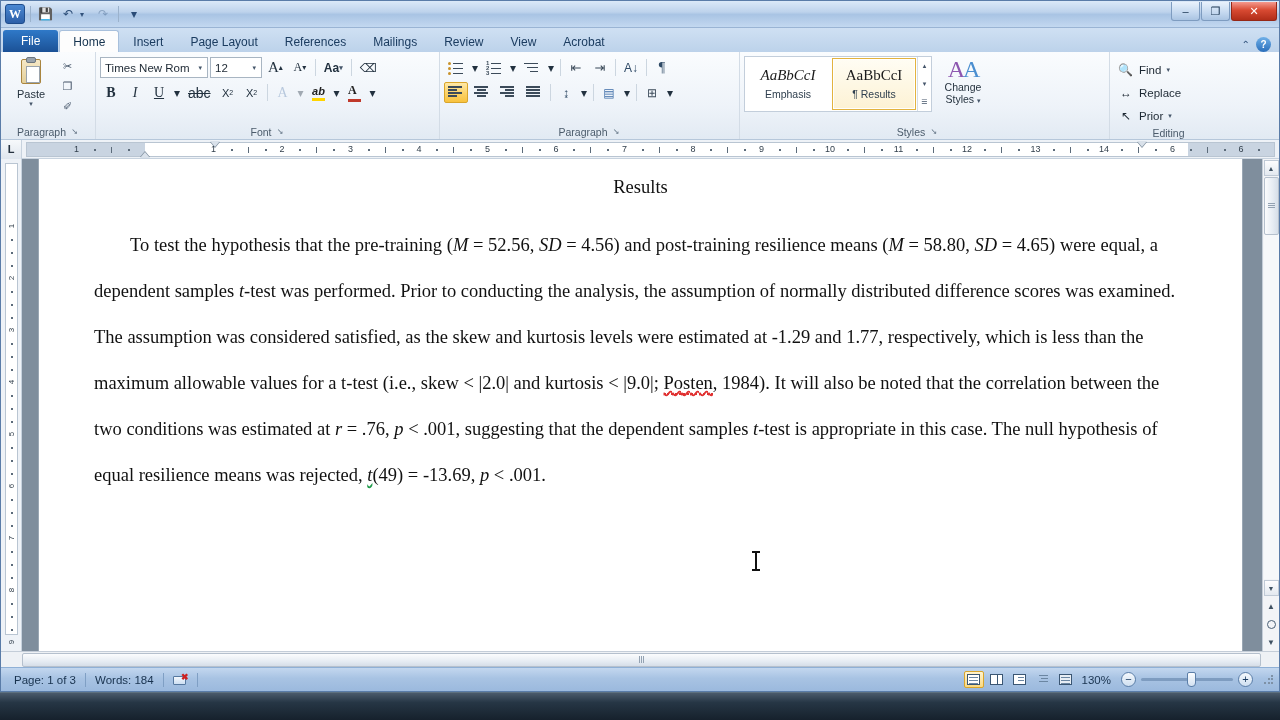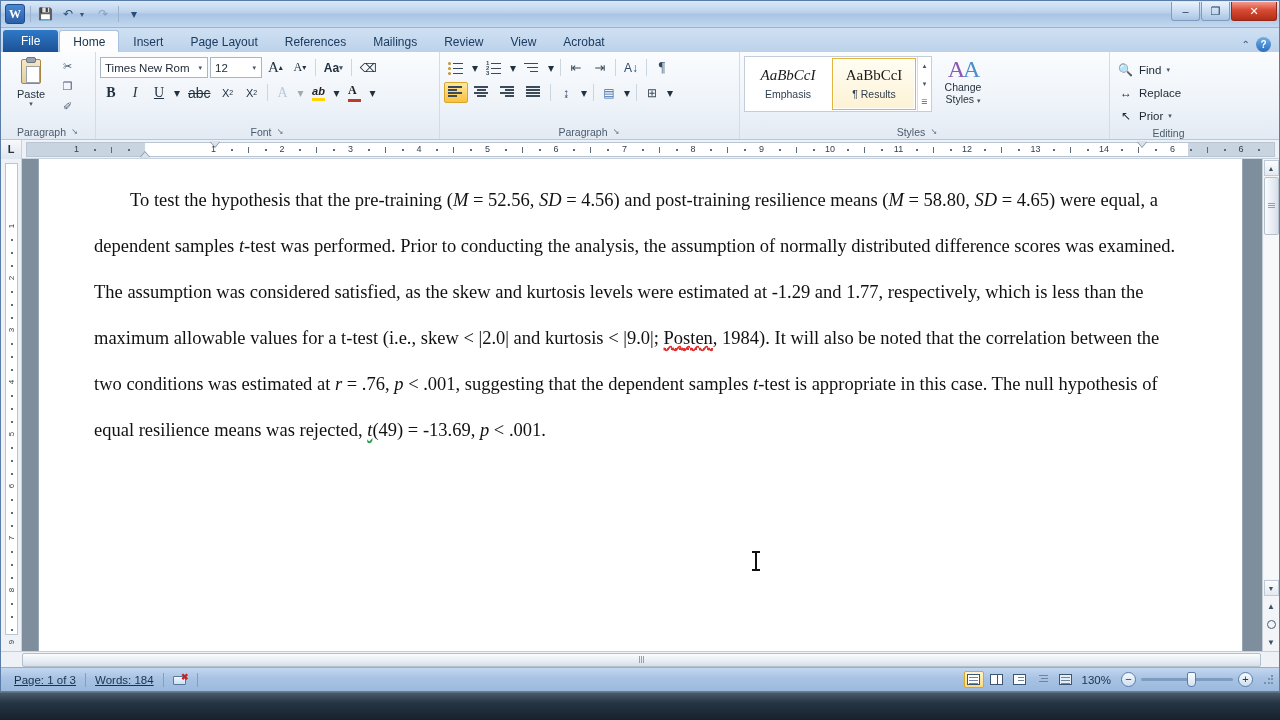--- a/index.html
+++ b/index.html
@@ -361,21 +361,21 @@
     background: repeating-linear-gradient(90deg,#93a2b2 0 1px,transparent 1px 2px); }
 
   
   .statusbar {
     height: 24px; display: flex; align-items: center;
     background: linear-gradient(180deg,#c3d7ef 0%,#a8c3e3 45%,#9bb9dd 100%);
     border-top: 1px solid #8fb0d6; font-size: 11.5px; color: #18324e;
     padding: 0 4px;
   }
   .sb-cell { padding: 0 9px; display: flex; align-items: center; gap: 5px;
-    height: 18px; white-space: nowrap; text-decoration: underline; }
+    height: 18px; white-space: nowrap; }
   .sb-div { width: 1px; height: 14px; background: #7f9fc4; }
   .proof-ico { width: 15px; height: 14px; position: relative; }
   .proof-book { position: absolute; left: 0; top: 3px; width: 13px; height: 9px;
     background: linear-gradient(180deg,#f4f8fd,#cddff2); border: 1px solid #56789f;
     border-radius: 1px; }
   .proof-x { position: absolute; right: -1px; top: -1px; color: #cc2020;
     font-size: 9px; font-weight: bold; }
   .view-btns { display: flex; align-items: center; gap: 3px; margin-left: auto; }
   .vb { width: 20px; height: 17px; display: flex; align-items: center;
     justify-content: center; border: 1px solid transparent; border-radius: 2px; }
@@ -796,20 +796,21 @@
             <div class="vdot" style="top: 439px;"></div>
             <div class="vdot" style="top: 452px;"></div>
             <div class="vdot" style="top: 465px;"></div>
             <div class="vtick" style="top: 478px;"><span>9</span></div>
           </div>
       </div>
 
       <div class="doc-scroll">
         <div class="page">
           <div class="page-body">
+            <div class="doc-title">Results</div>
             <div class="doc-p" id="docpara"><span class="ind"></span><span>To test the hypothesis that the pre-training (</span><i class="it">M</i><span> = 52.56, </span><i class="it">SD</i><span> = 4.56) and post-training resilience means (</span><i class="it">M</i><span> = 58.80, </span><i class="it">SD</i><span> = 4.65) were equal, a dependent samples </span><i class="it">t</i><span>-test was performed. Prior to conducting the analysis, the assumption of normally distributed difference scores was examined. The assumption was considered satisfied, as the skew and kurtosis levels were estimated at -1.29 and 1.77, respectively, which is less than the maximum allowable values for a t-test (i.e., skew &lt; |2.0| and kurtosis &lt; |9.0|; </span><span class="sp-err">Posten</span><span>, 1984). It will also be noted that the correlation between the two conditions was estimated at </span><i class="it">r</i><span> = .76, </span><i class="it">p</i><span> &lt; .001, suggesting that the dependent samples </span><i class="it">t</i><span>-test is appropriate in this case.  The null hypothesis of equal resilience means was rejected, </span><i class="it gr-err">t</i><span>(49) = -13.69, </span><i class="it">p</i><span> &lt; .001.</span></div>
           </div>
         </div>
         <div class="ibeam"></div>
       </div>
 
       <div class="vscroll">
         <div class="sb-btn">▲</div>
         <div class="sb-thumb">
             <span class="sb-grip"></span>

